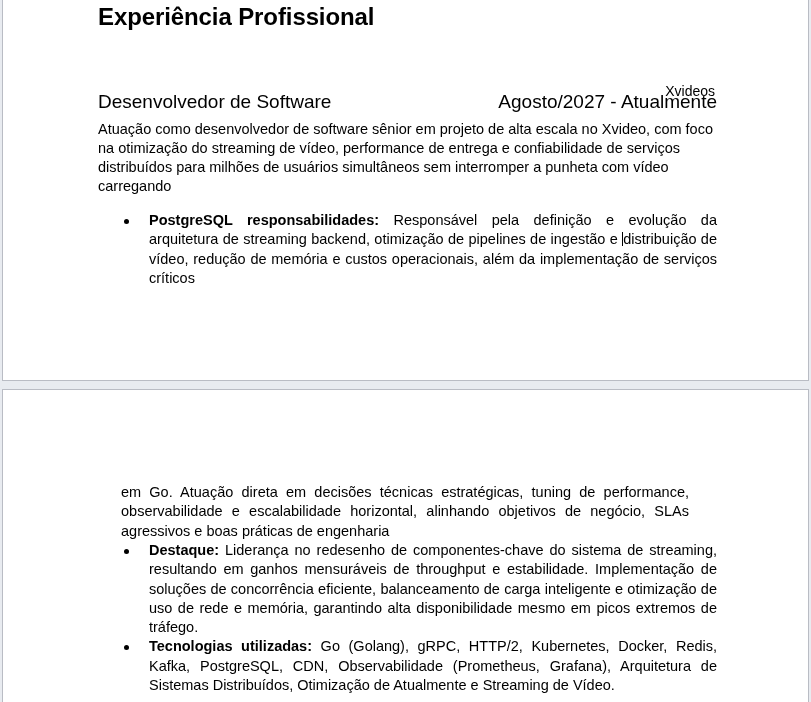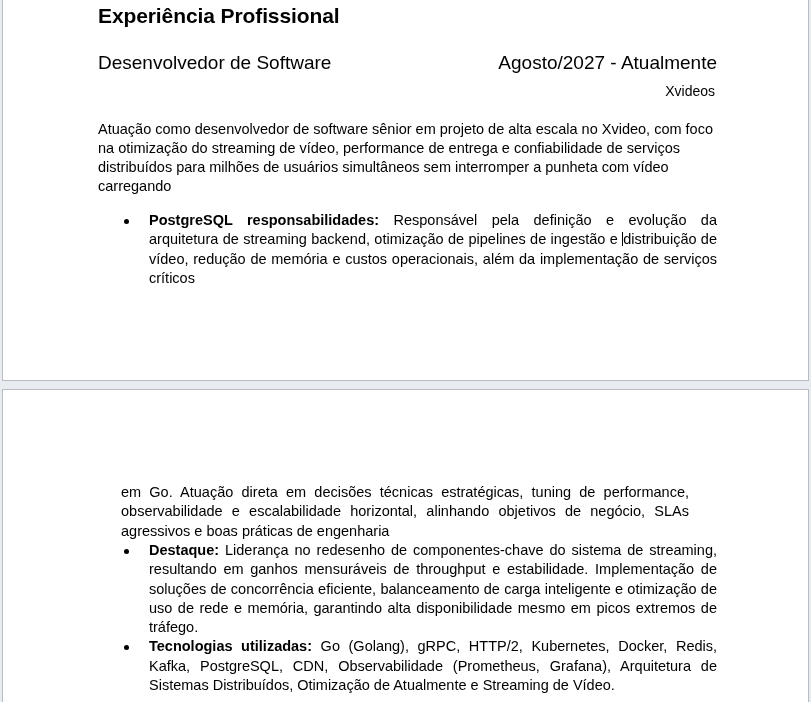--- a/index.html
+++ b/index.html
@@ -55,32 +55,33 @@
   }
 
   
   .content {
     position: absolute;
     left: 95px;
     width: 617px;
   }
 
   .section-title {
-    font-size: 21px;
+    font-size: 24px;
     font-weight: bold;
     line-height: 1.2;
     letter-spacing: -0.1px;
     margin: 0;
   }
 
   .job-header {
     display: flex;
     justify-content: space-between;
     align-items: baseline;
     width: 619px;
+    margin-top: 39px;
   }
   .job-title {
     font-size: 19px;
     line-height: 1.25;
     font-weight: normal;
   }
   .job-dates {
     font-size: 19px;
     line-height: 1.25;
     font-weight: normal;

